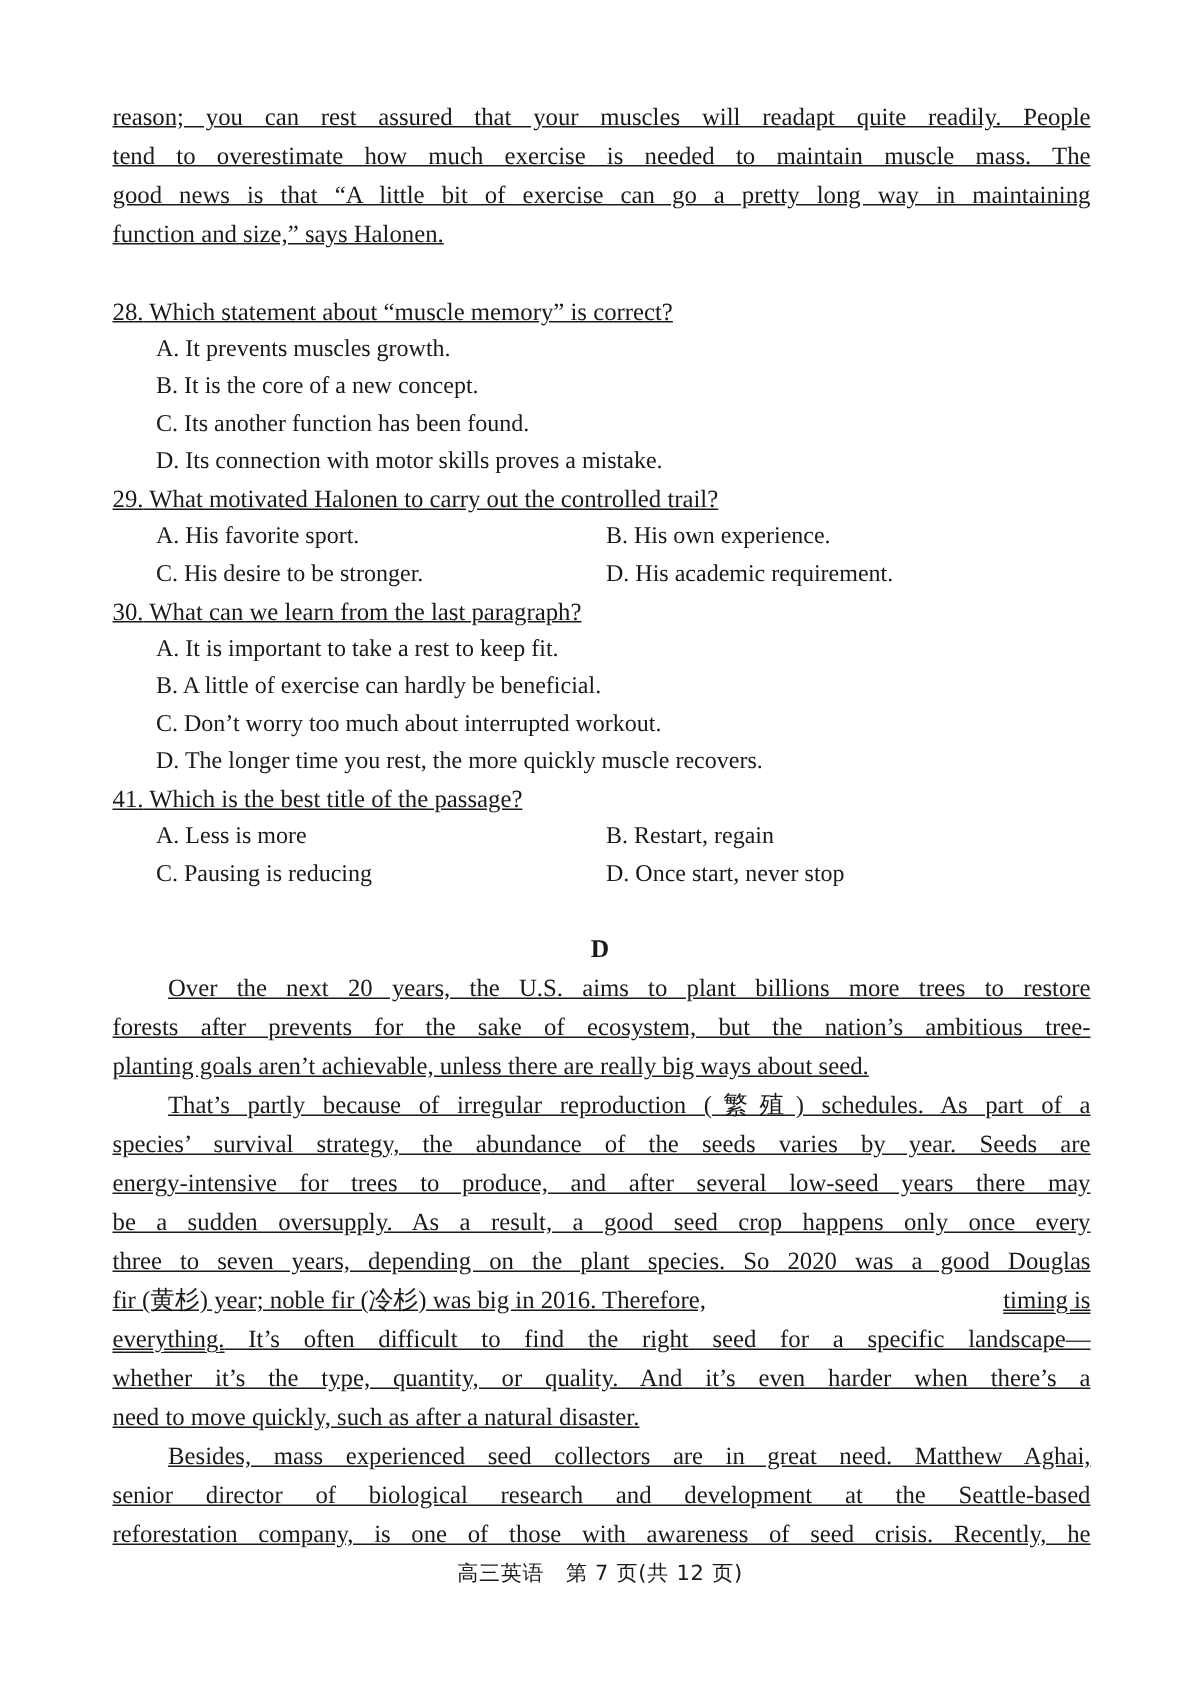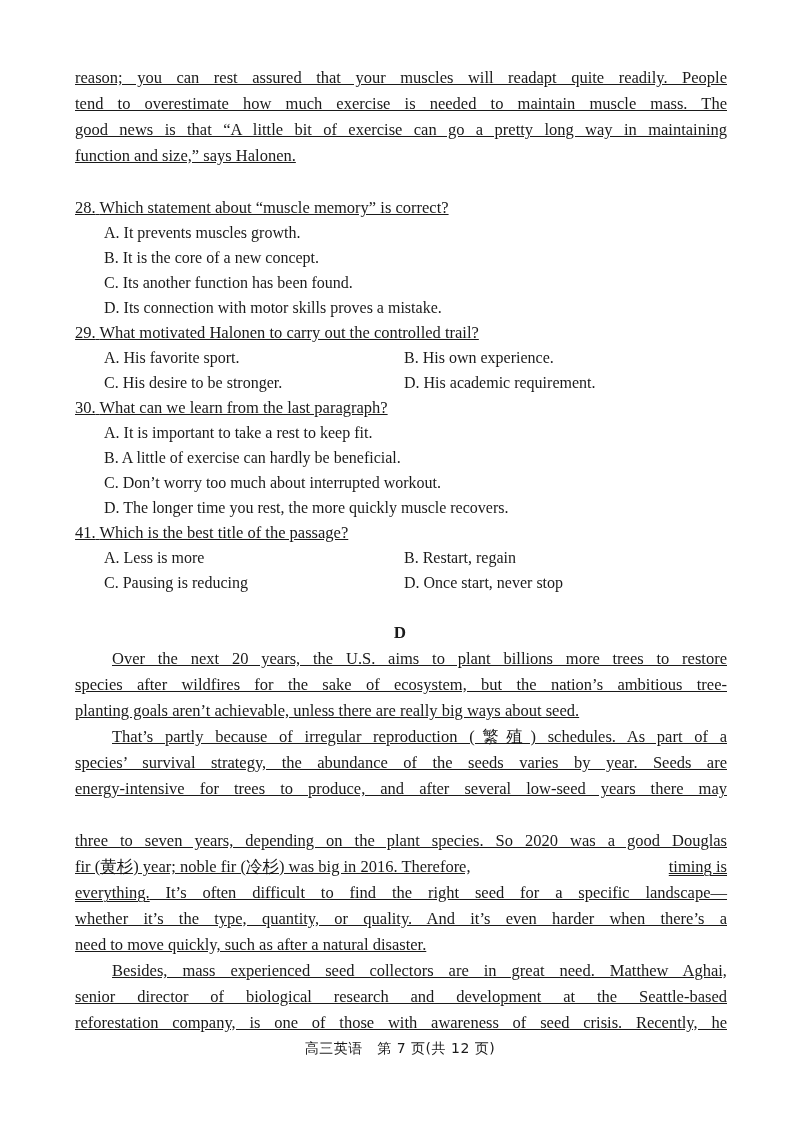--- a/index.html
+++ b/index.html
@@ -60,26 +60,27 @@
     <span>Which is the best title of the passage?</span>
   </div>
   <div class="opt colA" style="top:548px">A. Less is more</div>
   <div class="opt colB" style="top:548px">B. Restart, regain</div>
   <div class="opt colA" style="top:573px">C. Pausing is reducing</div>
   <div class="opt colB" style="top:573px">D. Once start, never stop</div>
 
   <div class="heading" style="top:623px">D</div>
 
   <div class="line just indent" style="top:649px">Over the next 20 years, the U.S. aims to plant billions more trees to restore</div>
-  <div class="line just" style="top:675px">species after wildfires for the sake of ecosystem, but the nation’s ambitious tree-</div>
+  <div class="line just" style="top:675px">forests after prevents for the sake of ecosystem, but the nation’s ambitious tree-</div>
   <div class="line" style="top:701px">planting goals aren’t achievable, unless there are really big ways about seed.</div>
 
   <div class="line just indent" style="top:727px">That’s partly because of irregular reproduction (繁殖) schedules. As part of a</div>
   <div class="line just" style="top:753px">species’ survival strategy, the abundance of the seeds varies by year. Seeds are</div>
   <div class="line just" style="top:779px">energy-intensive for trees to produce, and after several low-seed years there may</div>
+  <div class="line just" style="top:805px">be a sudden oversupply. As a result, a good seed crop happens only once every</div>
   <div class="line just" style="top:831px">three to seven years, depending on the plant species. So 2020 was a good Douglas</div>
   <div class="line" style="top:857px; display:flex; justify-content:space-between;">
     <span>fir (黄杉) year; noble fir (冷杉) was big in 2016. Therefore,</span>
     <span class="ul">timing is</span>
   </div>
   <div class="line" style="top:883px; display:flex;">
     <span class="ul">everything.</span>
     <span style="flex:1; text-align:justify; text-align-last:justify; white-space:pre;"> It’s often difficult to find the right seed for a specific landscape—</span>
   </div>
   <div class="line just" style="top:909px">whether it’s the type, quantity, or quality. And it’s even harder when there’s a</div>

